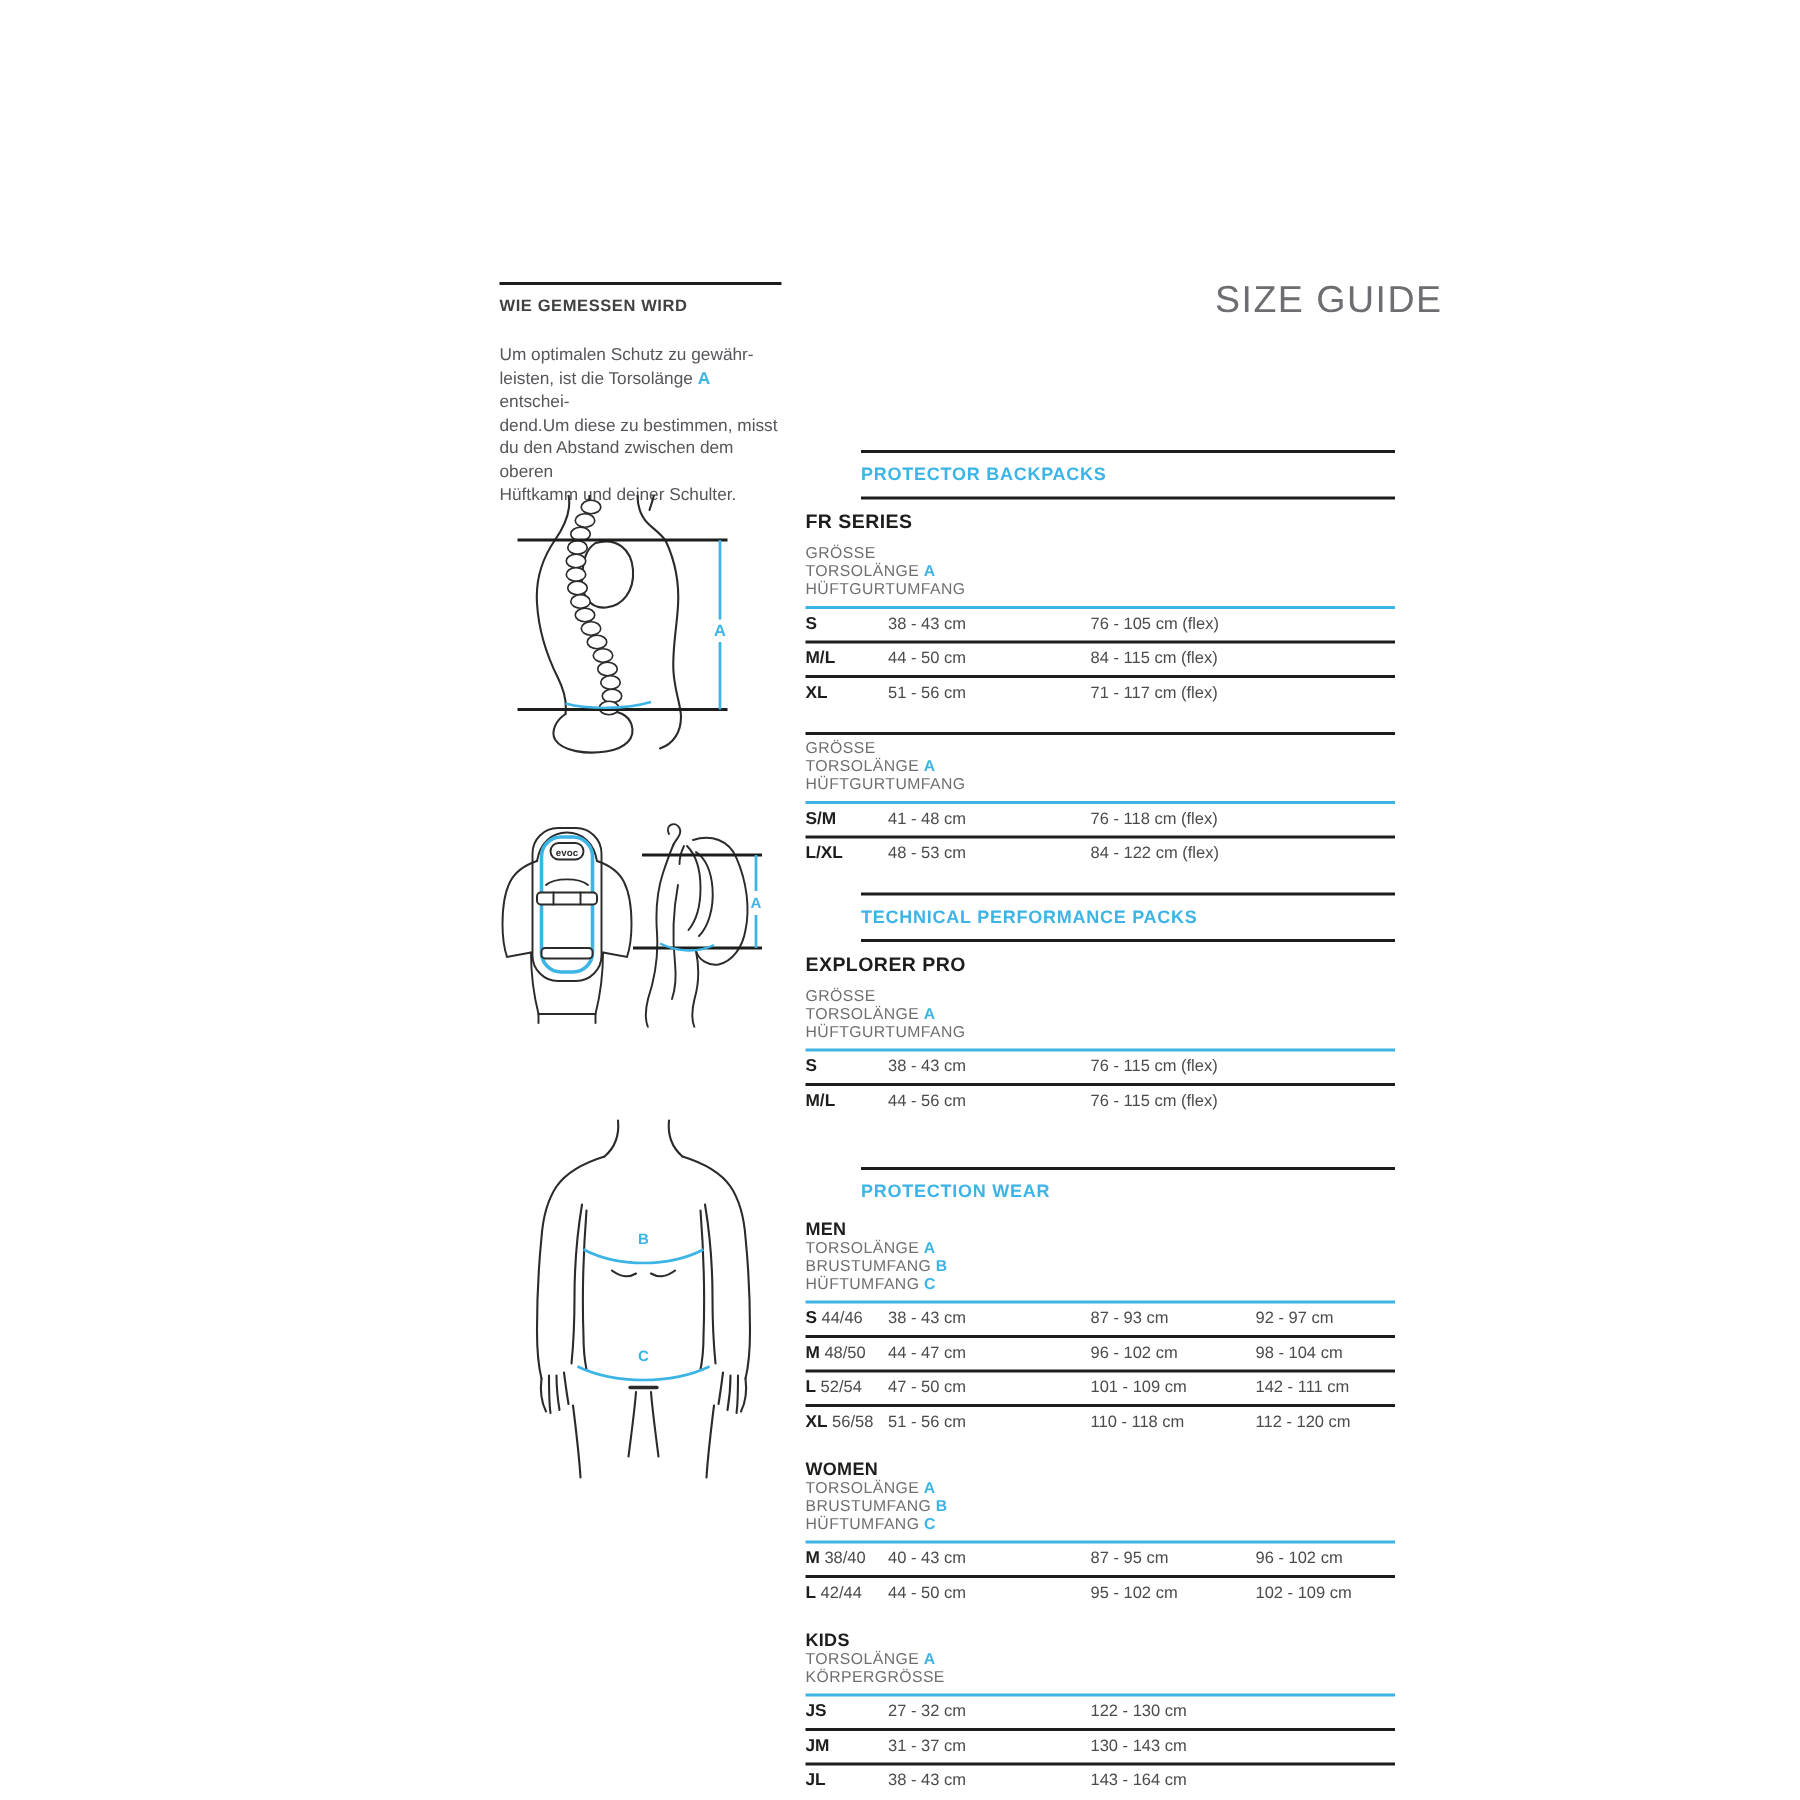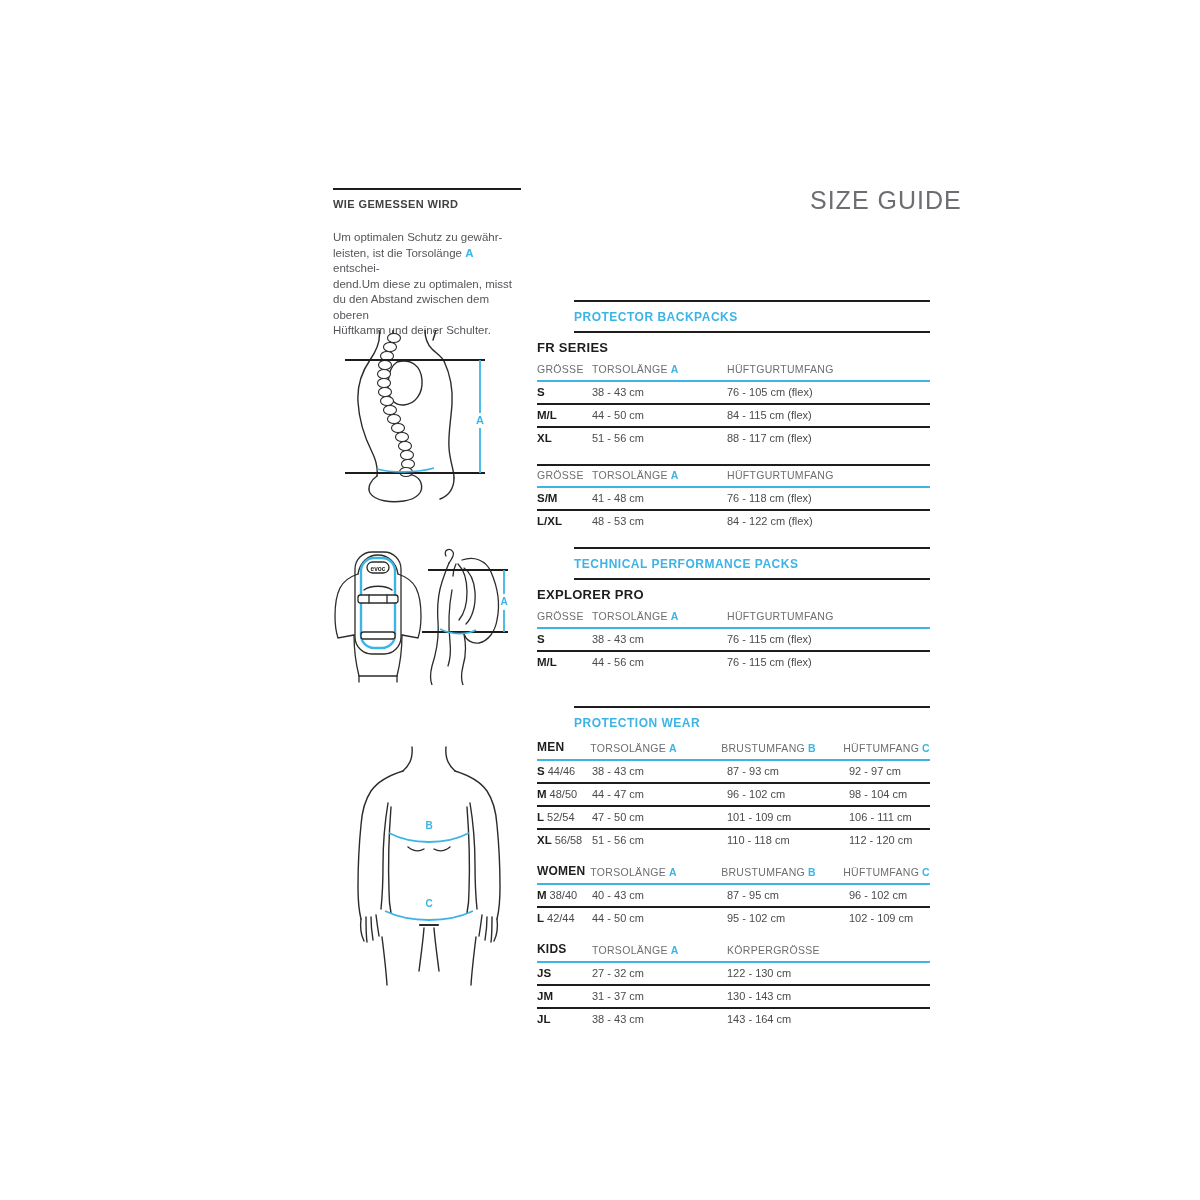--- a/index.html
+++ b/index.html
@@ -24,41 +24,41 @@
   .illus-torso { left:352px; top:745px; }
   svg text.mkr { font-family:"Liberation Sans", sans-serif; font-weight:bold; fill:var(--accent); }
   svg text.logo { font-family:"Liberation Sans", sans-serif; font-weight:bold; fill:#2b2b29; }
 
   
   .tables { position:absolute; left:537px; top:300px; width:393px; }
   .sechead { border-top:2px solid var(--dark); padding:5px 0 6px;margin-left:37px; }
   .sechead.closed { border-bottom:2px solid var(--dark); }
   .sectitle { color:var(--accent); font-weight:bold; font-size:12px; letter-spacing:.5px; }
   .subtitle { font-weight:bold; font-size:13px; color:var(--dark); padding:7px 0 5px; letter-spacing:.3px; }
-  .thead { display:flex; align-items:flex-end; border-bottom:2px solid var(--accent); padding:3px 0 5px; font-size:10.5px; color:var(--gray); letter-spacing:.3px; }
+  .thead { display:flex; align-items:flex-start; border-bottom:2px solid var(--accent); padding:3px 0 5px; font-size:10.5px; color:var(--gray); letter-spacing:.3px;flex-direction:column; }
   .tr { display:flex; align-items:baseline; border-bottom:2px solid var(--dark); padding:4px 0 5px; font-size:11px; color:var(--body); }
   .tr.last { border-bottom:none; }
   .c1 { width:55px; } .c2 { width:135px; } .c3 { flex:1; }
-  .t4 .c3 { width:110px; flex:none; } .t4 .c4 { flex:1;margin-left:12px; }
+  .t4 .c3 { width:110px; flex:none; } .t4 .c4 { flex:1; }
   .sz { font-weight:bold; color:var(--dark); font-size:11.5px; }
   .szd { font-weight:normal; color:var(--body); font-size:11px; margin-left:3px; }
   .grp { font-weight:bold; color:var(--dark); font-size:12px; letter-spacing:.2px; }
   .mk { color:var(--accent); font-weight:bold; margin-left:3px; }
   .gap-s { height:15px; } .gap-m { height:10px; } .gap-l { height:33px; }
 </style>
 </head>
 <body>
 
 <div class="page">
 
   <div class="sidebar">
     <div class="note-heading">WIE GEMESSEN WIRD</div>
     <p class="note-body"><span>Um optimalen Schutz zu gewähr-</span><br>
       <span>leisten, ist die Torsolänge </span><span class="accent b">A</span><span> entschei-</span><br>
-      <span>dend.Um diese zu optimalen, misst</span><br>
+      <span>dend.Um diese zu bestimmen, misst</span><br>
       <span>du den Abstand zwischen dem oberen</span><br>
       <span>Hüftkamm und deiner Schulter.</span></p>
   </div>
 
   <h1 class="title">SIZE GUIDE</h1>
 
   <svg class="illus illus-spine" width="168" height="175" viewBox="0 0 168 175">
     <g stroke="#2b2b29" stroke-width="1.4" fill="none" stroke-linecap="round">
       <path d="M42,0 C44,10 40,20 33,30 C24,43 20,56 21,72 C22,90 28,108 35,122 C39,130 41,138 40,146"></path>
       <path d="M56,0 C56,8 54,14 50,20"></path>
@@ -173,21 +173,21 @@
         <div class="c3">76 - 105 cm (flex)</div>
       </div>
       <div class="tr">
         <div class="c1 sz">M/L</div>
         <div class="c2">44 - 50 cm</div>
         <div class="c3">84 - 115 cm (flex)</div>
       </div>
       <div class="tr last">
         <div class="c1 sz">XL</div>
         <div class="c2">51 - 56 cm</div>
-        <div class="c3">88 - 117 cm (flex)</div>
+        <div class="c3">71 - 117 cm (flex)</div>
       </div>
     </div>
 
     <div class="gap-s"></div>
 
     <div style="border-top:2px solid var(--dark);">
       <div class="thead">
         <div class="c1">GRÖSSE</div>
         <div class="c2"><span>TORSOLÄNGE</span><span class="mk">A</span></div>
         <div class="c3">HÜFTGURTUMFANG</div>
@@ -251,21 +251,21 @@
       <div class="tr">
         <div class="c1"><span class="sz">M</span><span class="szd">48/50</span></div>
         <div class="c2">44 - 47 cm</div>
         <div class="c3">96 - 102 cm</div>
         <div class="c4">98 - 104 cm</div>
       </div>
       <div class="tr">
         <div class="c1"><span class="sz">L</span><span class="szd">52/54</span></div>
         <div class="c2">47 - 50 cm</div>
         <div class="c3">101 - 109 cm</div>
-        <div class="c4">106 - 111 cm</div>
+        <div class="c4">142 - 111 cm</div>
       </div>
       <div class="tr last">
         <div class="c1"><span class="sz">XL</span><span class="szd">56/58</span></div>
         <div class="c2">51 - 56 cm</div>
         <div class="c3">110 - 118 cm</div>
         <div class="c4">112 - 120 cm</div>
       </div>
     </div>
 
     <div class="gap-m"></div>

